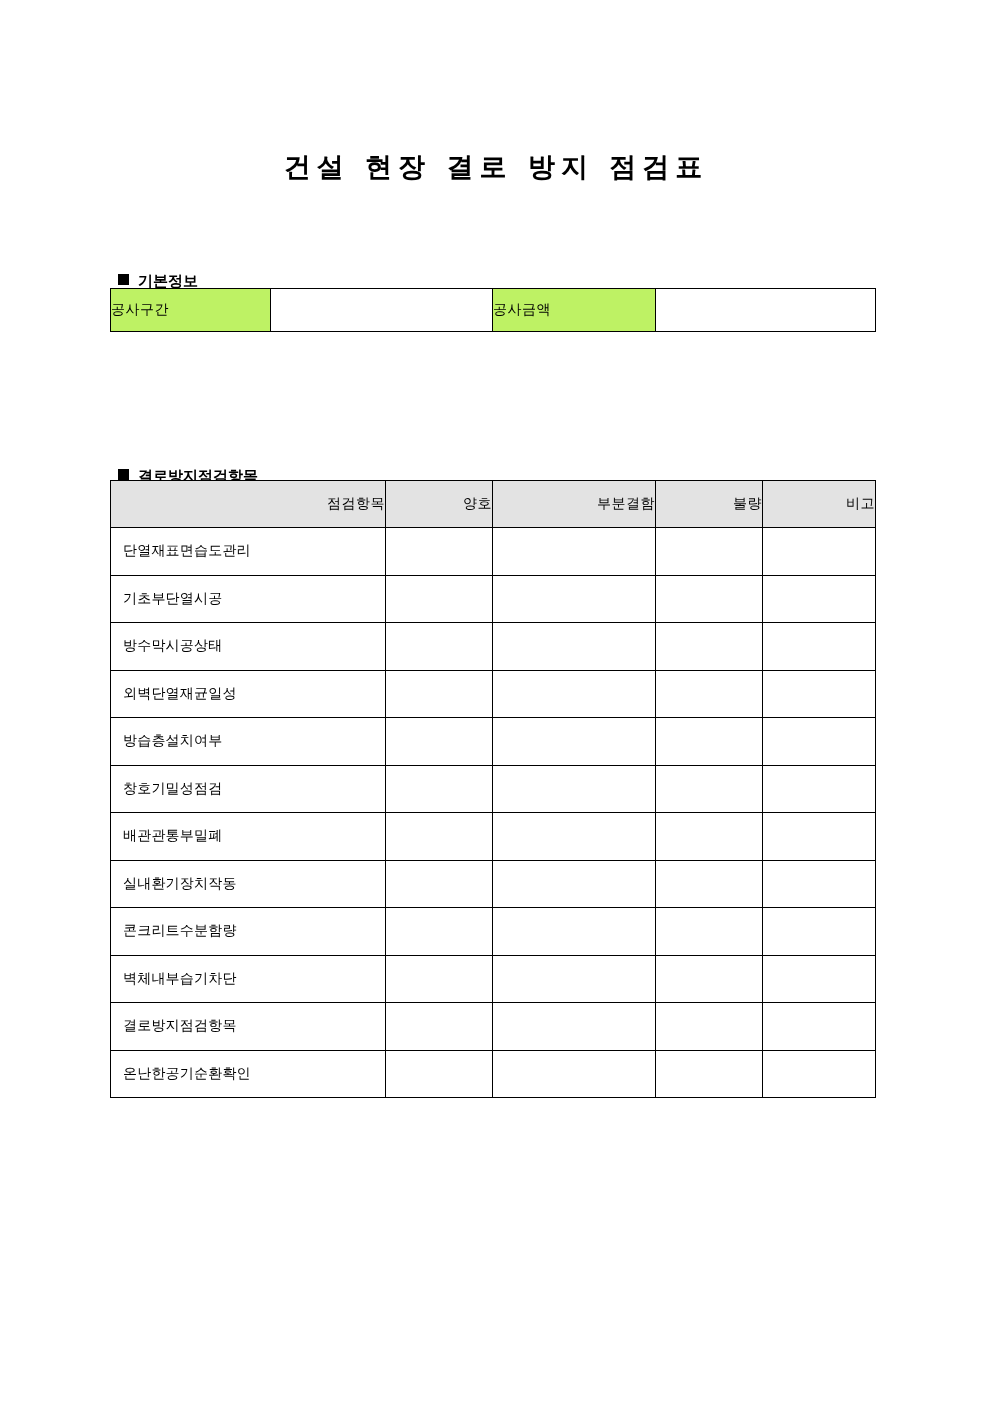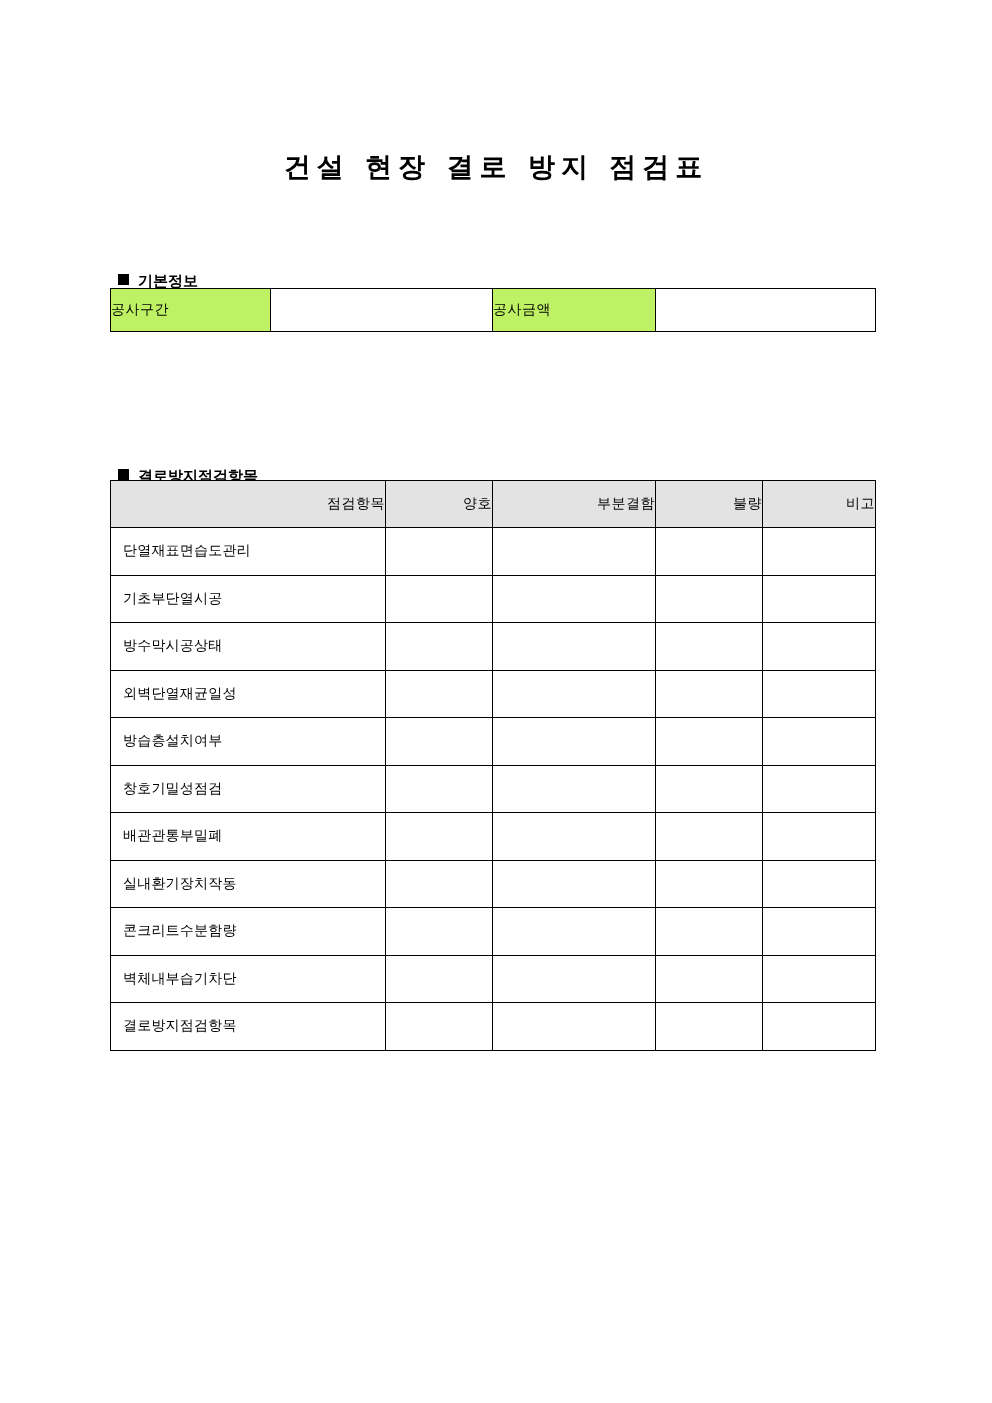--- a/index.html
+++ b/index.html
@@ -245,16 +245,23 @@
           <td class="mark-cell"></td>
           <td class="mark-cell"></td>
         </tr>
         <tr>
           <td class="item-cell">결로방지점검항목</td>
           <td class="mark-cell"></td>
           <td class="mark-cell"></td>
           <td class="mark-cell"></td>
           <td class="mark-cell"></td>
         </tr>
+        <tr>
+          <td class="item-cell">온난한공기순환확인</td>
+          <td class="mark-cell"></td>
+          <td class="mark-cell"></td>
+          <td class="mark-cell"></td>
+          <td class="mark-cell"></td>
+        </tr>
       </tbody>
   </table>
 
 </div>
 
 </body></html>

